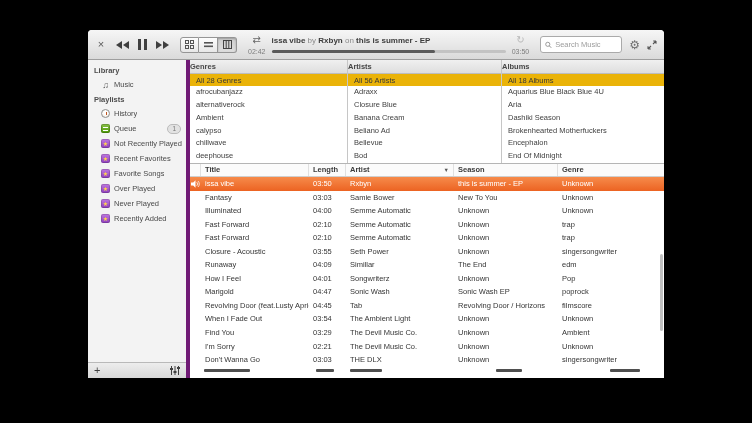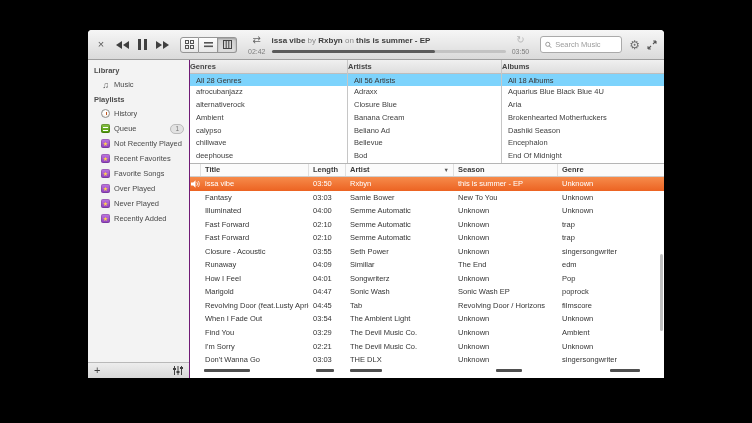--- a/index.html
+++ b/index.html
@@ -54,21 +54,21 @@
   .searchwrap { display:flex; align-items:center; width:82px; height:17px;
                 background:#fff; border:1px solid #aaa; border-radius:3px; padding:0 4px; gap:3px; }
   .searchwrap input { border:none; outline:none; width:100%; font-size:7.5px;
                       font-family:"Liberation Sans", sans-serif; color:#444; background:transparent; }
   .searchwrap input::placeholder { color:#9c9c9c; }
   .gear { font-size:12px; color:#707070; line-height:1; }
 
   
   .content { flex:1; display:flex; min-height:0; }
 
-  .sidebar { width:102px; flex:0 0 102px; background:#f3f3f3; border-right:1px solid #701a75;
+  .sidebar { width:102px; flex:0 0 102px; background:#f3f3f3; border-right:4px solid #701a75;
              display:flex; flex-direction:column; padding-top:3px; font-size:7.5px; }
   .sb-h { font-weight:bold; color:#4c4c4c; padding:3px 6px 2px; height:14px; }
   .sb-item { display:flex; align-items:center; gap:4px; height:15px; padding-left:13px;
              color:#4a4a4a; cursor:pointer; white-space:nowrap; }
   .sb-item .label { overflow:hidden; }
   .icon { width:9px; height:9px; flex:0 0 9px; display:inline-flex; align-items:center;
           justify-content:center; position:relative; }
   .icon.music-note::after { content:"♫"; font-size:9px; color:#565656; }
   .icon.history { border:1px solid #8f8f8f; border-radius:50%;
                   background:radial-gradient(circle at 50% 40%, #fff 30%, #e8e0d0 100%); }
@@ -90,21 +90,21 @@
 
   .main { flex:1; display:flex; flex-direction:column; min-width:0; }
 
   
   .browser { display:flex; flex:0 0 104px; border-bottom:1px solid #b5b5b5; overflow:hidden; }
   .bcol { display:flex; flex-direction:column; border-right:1px solid #c6c6c6; min-width:0; }
   .bcol:last-child { border-right:none; }
   .bcol.genres { flex:0 0 158px; } .bcol.artists { flex:0 0 154px; } .bcol.albums { flex:1; }
   .bhead { height:14px; background:linear-gradient(#f0f0f0,#dedede); border-bottom:1px solid #bdbdbd;
            font-weight:bold; font-size:7.5px; color:#464646; text-align:left; line-height:14px; cursor:pointer; }
-  .ball { height:13px; background:#7dd3fc; font-size:7.5px; color:#383838; line-height:13px;
+  .ball { height:13px; background:#eab308; font-size:7.5px; color:#383838; line-height:13px;
           padding-left:6px; cursor:pointer; white-space:nowrap; overflow:hidden; }
   .bitem { height:12.8px; font-size:7.5px; color:#3e3e3e; line-height:12.8px; padding-left:6px;
            cursor:pointer; white-space:nowrap; overflow:hidden; background:#fff; }
 
   
   .songtable { flex:1; display:flex; flex-direction:column; position:relative; min-height:0; background:#fff; }
   .thead, .trow { display:grid; grid-template-columns:11px 108px 37px 108px 104px 1fr; align-items:center; }
   .thead { height:13px; flex:0 0 13px; background:#fbfbfb; border-bottom:1px solid #cfcfcf;
            font-weight:bold; font-size:7.5px; color:#3a3a3a; }
   .thead .hc { height:100%; line-height:12px; padding:0 4px; border-right:1px solid #e0e0e0;
@@ -312,22 +312,22 @@
                 <div class="bitem">Bod</div>
               </div>
           </div>
           <div class="bcol albums">
             <div class="bhead">Albums</div>
             <div class="ball">All 18 Albums</div>
             <div>
 
             <div class="bitem">Aquarius Blue Black Blue 4U</div>
                 <div class="bitem">Aria</div>
+                <div class="bitem">Dashiki Season</div>
                 <div class="bitem">Brokenhearted Motherfuckers</div>
-                <div class="bitem">Dashiki Season</div>
                 <div class="bitem">Encephalon</div>
                 <div class="bitem">End Of Midnight</div>
               </div>
           </div>
         </div>
 
         <div class="songtable">
           <div class="thead">
             <span class="hc"></span>
             <span class="hc">Title</span>

